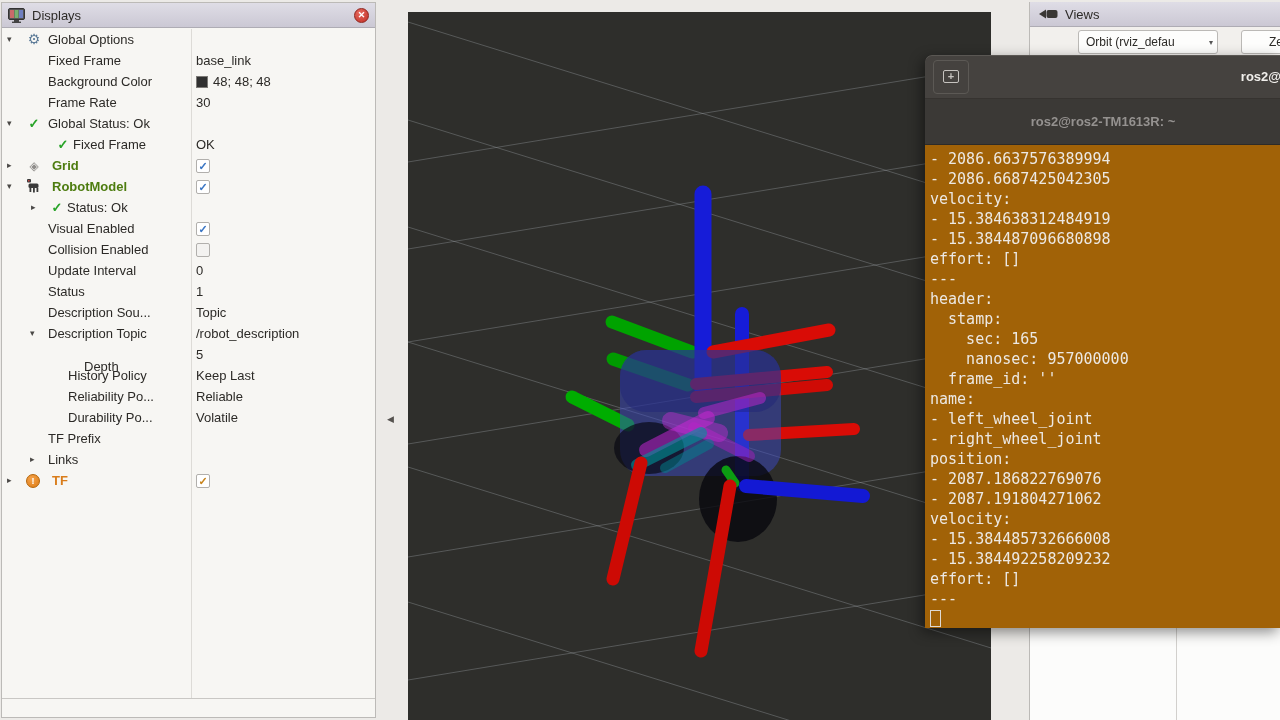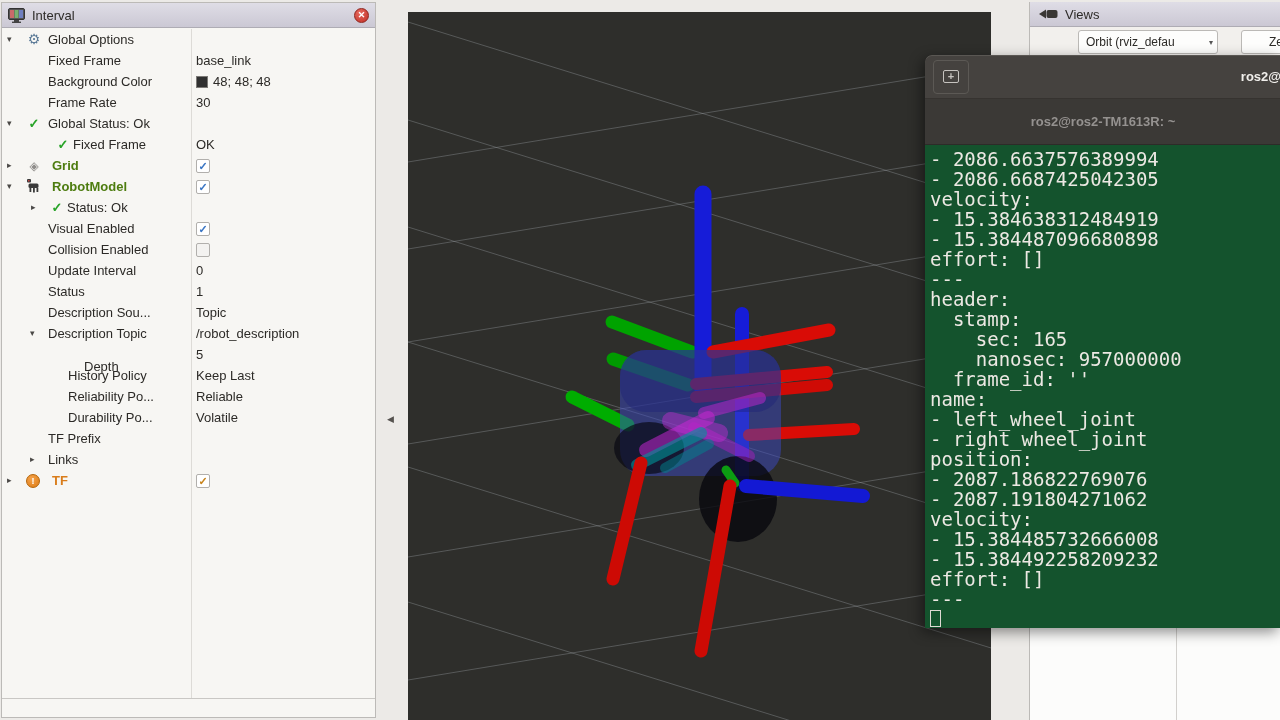--- a/index.html
+++ b/index.html
@@ -77,22 +77,22 @@
   .newtab-btn { position:absolute; left:8px; top:5px; width:36px; height:34px; border:1px solid #5c5955;
     border-radius:4px; cursor:pointer; }
   .newtab-glyph { position:absolute; left:9px; top:9px; width:16px; height:13px;
     border:1.5px solid #c6c3bf; border-radius:2px; color:#c6c3bf; font-size:11px; font-weight:bold;
     line-height:10px; text-align:center; }
   .term-wintitle { position:absolute; right:0px; top:14px; font-size:13px; font-weight:bold; color:#f1efec;
     white-space:nowrap; }
   .term-tabbar { position:relative; height:46px; background:#3b3936; border-bottom:1px solid #2d2b28;
     display:flex; align-items:center; justify-content:center; }
   .term-tab { font-size:13px; font-weight:bold; color:#959290; white-space:nowrap; cursor:pointer; }
-  .term-body { position:absolute; left:0; top:90px; right:0; bottom:0; background:#14532d;
-    font-family:"DejaVu Sans Mono", monospace; font-size:19px; line-height:20px; color:#ece8e3;
+  .term-body { position:absolute; left:0; top:90px; right:0; bottom:0; background:#a16207;
+    font-family:"DejaVu Sans Mono", monospace; font-size:15px; line-height:20px; color:#ece8e3;
     padding:4px 0 0 5px; cursor:text; }
   .tline { height:20px; white-space:pre; }
   .term-cursor { width:11px; height:17px; border:1px solid #ded9d3; margin-top:1px; }
 </style>
 </head>
 <body>
 
 <div id="app">
 
   <div class="displays-panel">
@@ -100,21 +100,21 @@
       <span class="monitor-icon">
         <svg width="17" height="15" viewBox="0 0 17 15">
           <rect x="0.5" y="0.5" width="16" height="11" rx="1.5" fill="#555" stroke="#333"></rect>
           <rect x="2" y="2" width="4" height="8" fill="#c96a6a"></rect>
           <rect x="6.5" y="2" width="4" height="8" fill="#79b06f"></rect>
           <rect x="11" y="2" width="4" height="8" fill="#6f7fc0"></rect>
           <rect x="6" y="12" width="5" height="2" fill="#444"></rect>
           <rect x="4" y="13.6" width="9" height="1.4" fill="#444"></rect>
         </svg>
       </span>
-      <span class="panel-title">Interval</span>
+      <span class="panel-title">Displays</span>
       <div class="close-btn">✕</div>
     </div>
     <div class="tree">
       <div class="tree-divider"></div>
       <div class="tree-bottom"></div>
     <div class="trow" style="top: 1px;">
           <span class="arr" style="left: 5px;">▾</span>
           <span class="ic ic-gear" style="left: 24px;">⚙</span>
           <span class="lab" style="left: 46px;">Global Options</span>
         </div>

